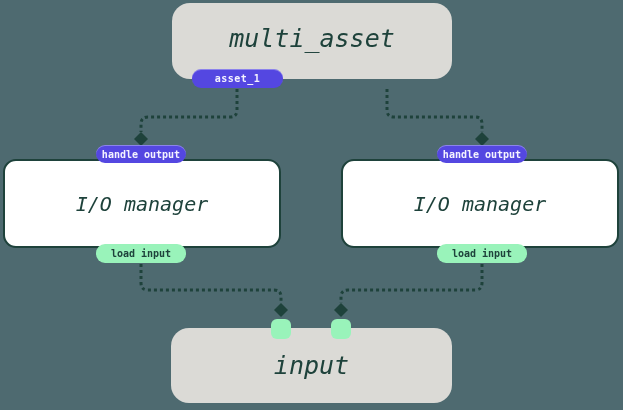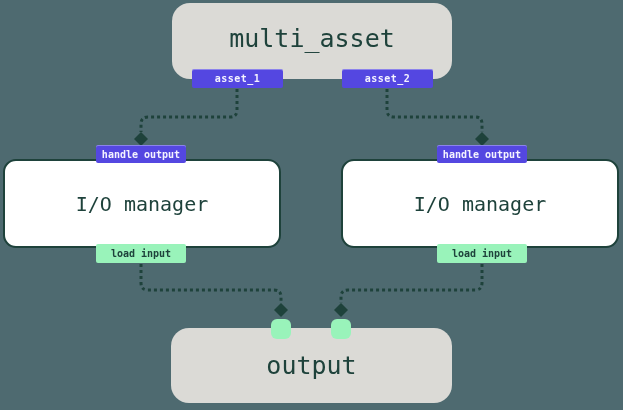--- a/index.html
+++ b/index.html
@@ -10,36 +10,36 @@
     --badge-purple:#5447e1;
     --badge-green:#99f3ba;
     --badge-text-light:#f4f3ff;
   }
   *{box-sizing:border-box;margin:0;padding:0;}
   html,body{width:623px;height:410px;overflow:hidden;}
   body{background:var(--background);font-family:"DejaVu Sans Mono","Liberation Mono",monospace;}
   .stage{position:relative;width:623px;height:410px;background:var(--background);}
 
   
-  .node{position:absolute;display:flex;align-items:center;justify-content:center;}
+  .node{position:absolute;display:flex;align-items:center;justify-content:center;font-style:italic;}
   .node-gray{background:var(--node-gray-fill);border-radius:18px;}
   .node-white{background:var(--node-white-fill);border:2px solid var(--ink);border-radius:13px;align-items:center;}
   .node-label{color:var(--ink);font-weight:500;letter-spacing:0;white-space:nowrap;}
   .label-lg{font-size:25px;}
   .label-md{font-size:20px;}
 
   #node-multi-asset{left:172px;top:3px;width:280px;height:76px;}
   #node-multi-asset .node-label{margin-top:-6px;}
   #node-io-left {left:3px;  top:159px;width:278px;height:89px;}
   #node-io-right{left:341px;top:159px;width:278px;height:89px;}
   #node-asset{left:171px;top:328px;width:281px;height:75px;}
 
   
   .badge{position:absolute;display:flex;align-items:center;justify-content:center;
-         border-radius:2px;font-size:10px;font-weight:700;white-space:nowrap;z-index:3;}
+         border-radius:9px;font-size:10px;font-weight:700;white-space:nowrap;z-index:3;}
   .badge-purple{background:var(--badge-purple);color:var(--badge-text-light);
                 box-shadow:inset 0 1px 0 rgba(255,255,255,.33);}
   .badge-green{background:var(--badge-green);color:var(--ink);}
   #badge-asset-1{left:192px;top:69px;width:91px;height:19px;letter-spacing:.5px;}
   #badge-asset-2{left:342px;top:69px;width:91px;height:19px;letter-spacing:.5px;}
   #badge-handle-output-left {left:96px; top:145px;width:90px;height:18px;}
   #badge-handle-output-right{left:437px;top:145px;width:90px;height:18px;}
   #badge-load-input-left {left:96px; top:244px;width:90px;height:19px;}
   #badge-load-input-right{left:437px;top:244px;width:90px;height:19px;}
 
@@ -77,23 +77,20 @@
       <polygon points="341,303 348,310 341,317 334,310"></polygon>
     </g>
   </svg>
 
   <div class="node node-gray" id="node-multi-asset">
     <span class="node-label label-lg">multi_asset</span>
   </div>
   <div class="badge badge-purple" id="badge-asset-1">
     <span>asset_1</span>
   </div>
-  <div class="badge badge-purple" id="badge-asset-2">
-    <span>asset_2</span>
-  </div>
 
   <div class="badge badge-purple" id="badge-handle-output-left">
     <span>handle output</span>
   </div>
   <div class="node node-white" id="node-io-left">
     <span class="node-label label-md">I/O manager</span>
   </div>
   <div class="badge badge-green" id="badge-load-input-left">
     <span>load input</span>
   </div>
@@ -104,16 +101,16 @@
   <div class="node node-white" id="node-io-right">
     <span class="node-label label-md">I/O manager</span>
   </div>
   <div class="badge badge-green" id="badge-load-input-right">
     <span>load input</span>
   </div>
 
   <div class="io-handle" id="handle-asset-left"></div>
   <div class="io-handle" id="handle-asset-right"></div>
   <div class="node node-gray" id="node-asset">
-    <span class="node-label label-lg">output</span>
+    <span class="node-label label-lg">input</span>
   </div>
 
 </div>
 
 </body></html>

